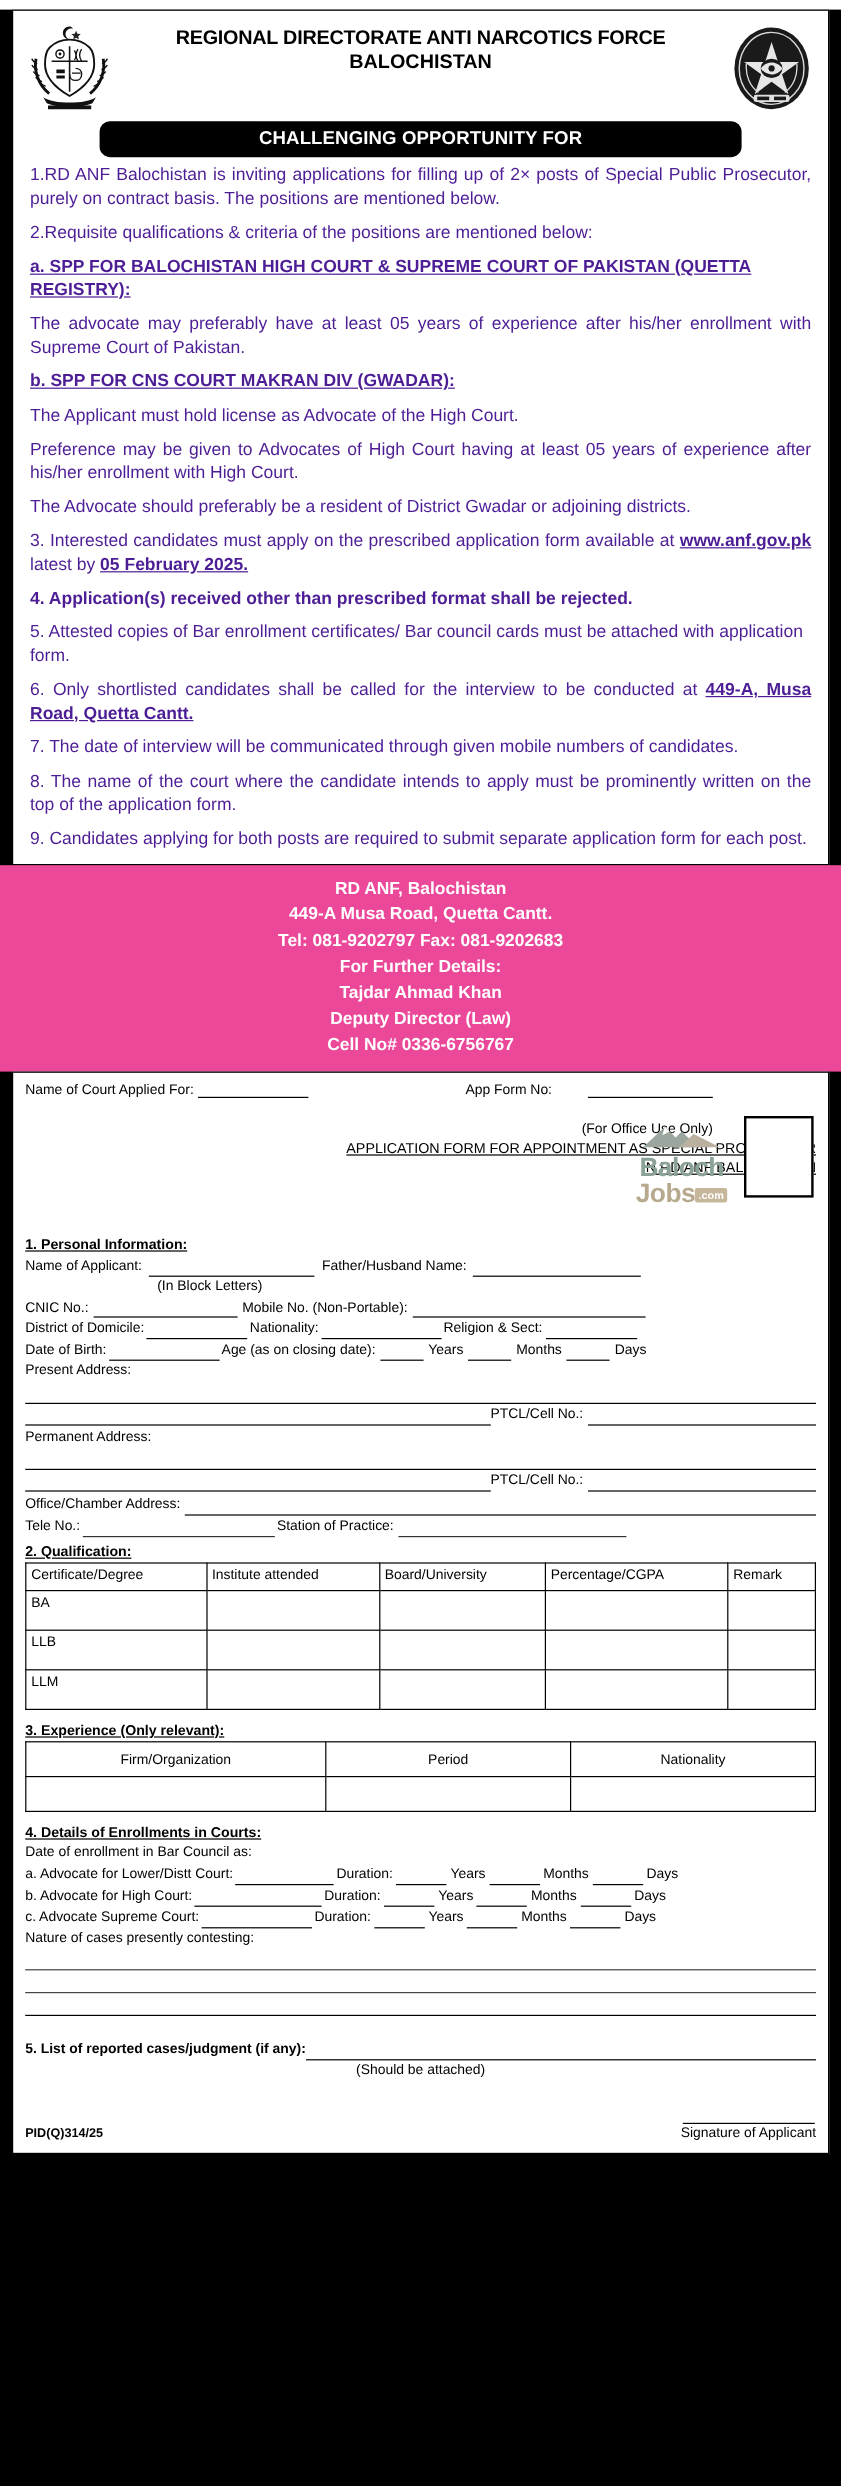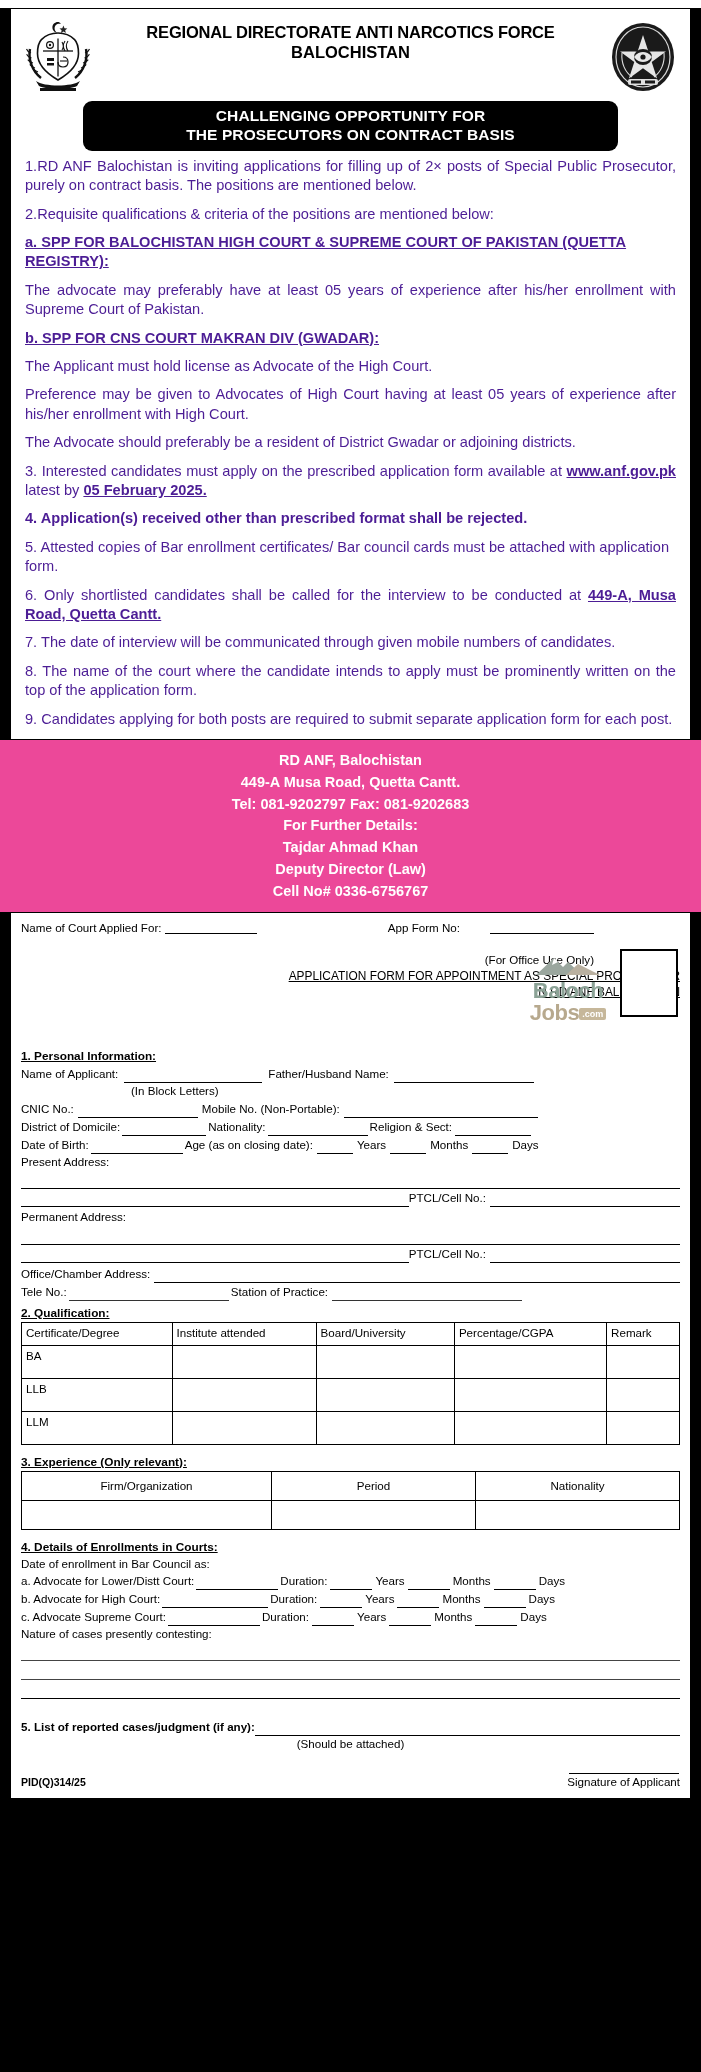--- a/index.html
+++ b/index.html
@@ -131,21 +131,21 @@
   }
   table.exp th,table.exp td{
     border:1px solid #000;padding:3px 4px;text-align:center;font-weight:normal;
   }
   table.exp th{height:22px;}
   table.exp td{height:22px;}
 
   .longline{border-bottom:1px solid #000;height:12px;margin-top:6px;}
   .longline.dim{border-bottom:1px solid #444;}
 
-  .sigwrap{display:flex;justify-content:space-between;align-items:flex-end;margin-top:20px;}
+  .sigwrap{display:flex;justify-content:space-between;align-items:flex-end;margin-top:36px;}
   .pid{font-size:10.5px;font-weight:bold;}
   .sig{text-align:center;font-size:11.6px;}
   .sig .sigline{border-top:1px solid #000;width:110px;margin:0 auto 1px auto;}
 </style>
 </head>
 <body>
 
 <div class="page">
 
   <div class="ad-panel">
@@ -198,21 +198,20 @@
           </g>
           <rect x="20" y="60" width="30" height="6" rx="2" fill="#e0e0e0"></rect>
           <rect x="23" y="61.5" width="10" height="3" fill="#1a1a1a"></rect>
           <rect x="37" y="61.5" width="10" height="3" fill="#1a1a1a"></rect>
         </svg>
       </div>
     </div>
 
     <div class="banner">
       <div>CHALLENGING OPPORTUNITY FOR</div>
-      <div>THE PROSECUTORS ON CONTRACT BASIS</div>
     </div>
 
     <div class="body-text">
       <p class="p">1.RD ANF Balochistan is inviting applications for filling up of 2× posts of Special Public Prosecutor, purely on contract basis. The positions are mentioned below.</p>
       <p class="p last-nojust">2.Requisite qualifications &amp; criteria of the positions are mentioned below:</p>
       <p class="head-ul">a. SPP FOR BALOCHISTAN HIGH COURT &amp; SUPREME COURT OF PAKISTAN (QUETTA REGISTRY):</p>
       <p class="p">The advocate may preferably have at least 05 years of experience after his/her enrollment with Supreme Court of Pakistan.</p>
       <p class="head-ul">b. SPP FOR CNS COURT MAKRAN DIV (GWADAR):</p>
       <p class="p last-nojust">The Applicant must hold license as Advocate of the High Court.</p>
       <p class="p">Preference may be given to Advocates of High Court having at least 05 years of experience after his/her enrollment with High Court.</p>

